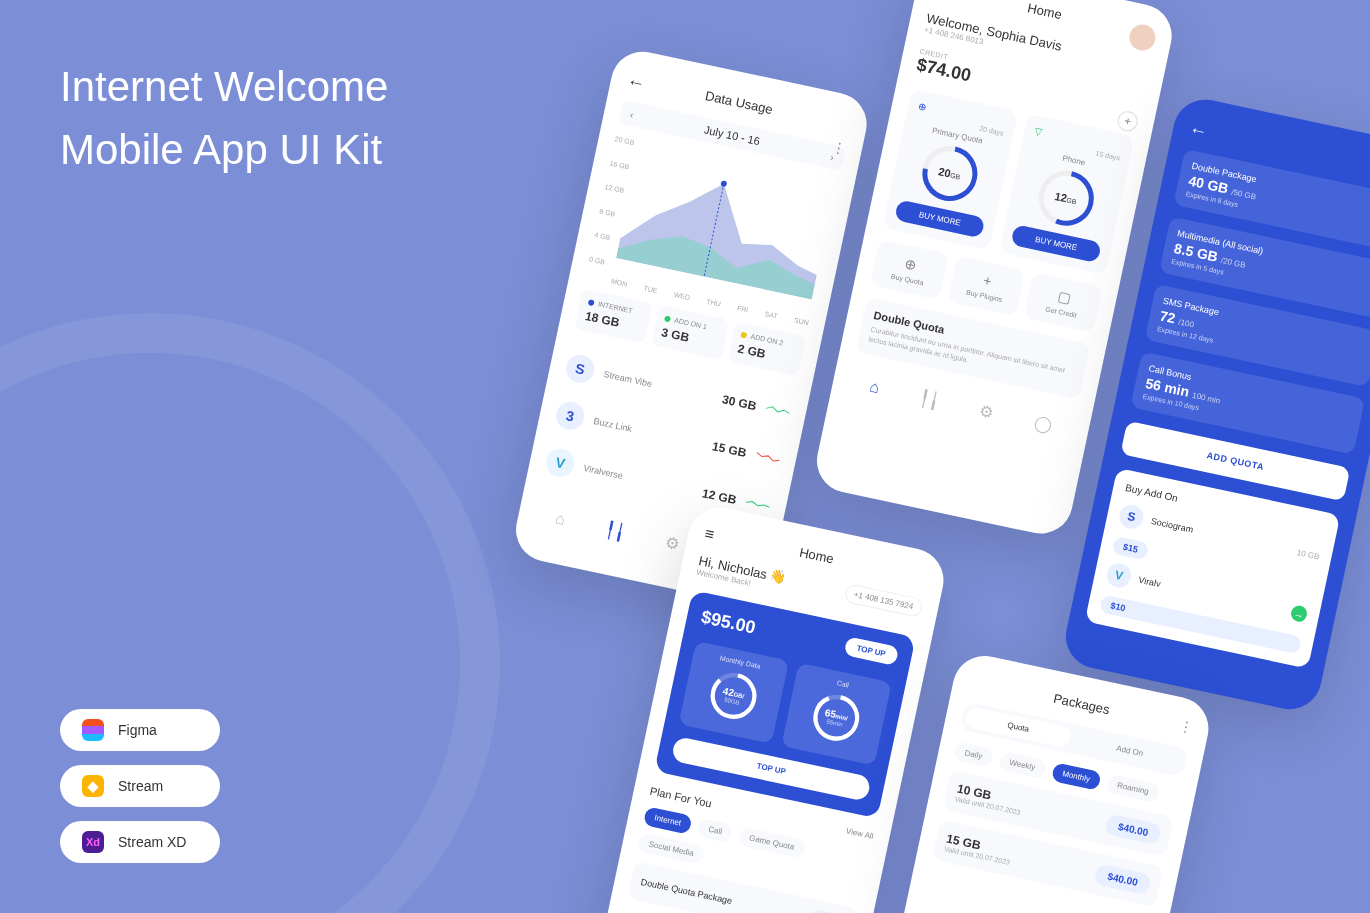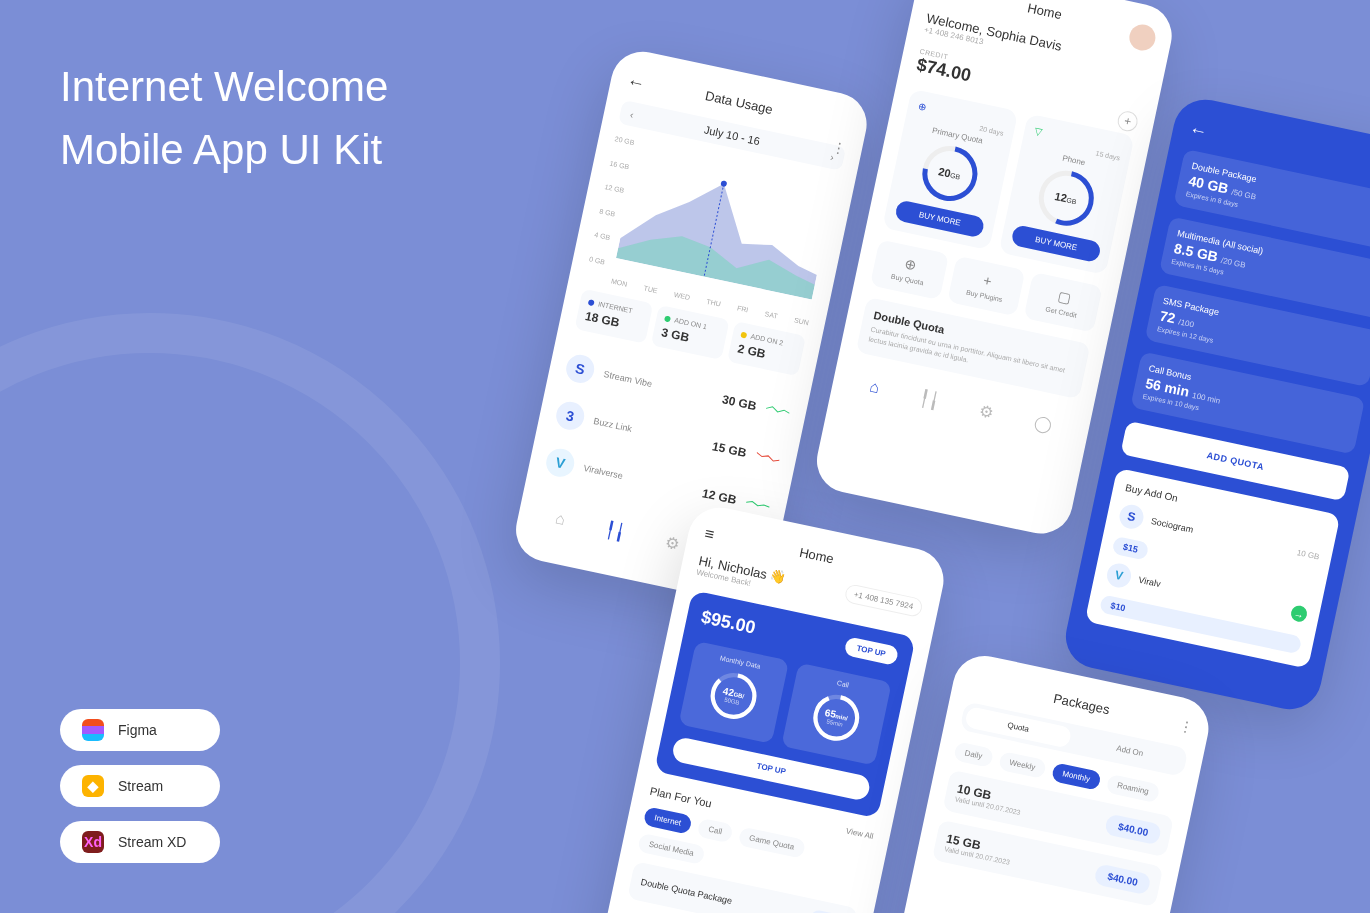--- a/index.html
+++ b/index.html
@@ -10,21 +10,21 @@
 
 
 .title { position: absolute; left: 60px; top: 55px; color: #fff; font-size: 42px; font-weight: 500; line-height: 1.5; }
 
 
 .tools { position: absolute; left: 60px; bottom: 50px; display: flex; flex-direction: column; gap: 14px; }
 .tool-badge { background: #fff; border-radius: 24px; padding: 10px 22px; display: flex; align-items: center; gap: 14px; font-size: 14px; color: #333; width: 160px; }
 .tool-icon { width: 22px; height: 22px; border-radius: 6px; display: flex; align-items: center; justify-content: center; font-size: 14px; font-weight: bold; }
 .figma-icon { background: linear-gradient(to bottom, #f24e1e 33%, #a259ff 33%, #a259ff 66%, #1abcfe 66%); color: #fff; }
 .sketch-icon { background: #fdb300; color: #fff; }
-.xd-icon { background: #7f1d1d; color: #ff61f6; font-size: 14px; }
+.xd-icon { background: #4c1d95; color: #ff61f6; font-size: 11px; }
 
 
 .phones { position: absolute; right: -60px; top: -30px; width: 900px; height: 980px; transform: rotate(12deg); }
 .phone { position: absolute; width: 260px; background: #fff; border-radius: 32px; box-shadow: 0 20px 60px rgba(0,0,0,0.15); padding: 20px 16px; overflow: hidden; }
 
 
 .screen1 { left: 10px; top: 160px; height: 520px; }
 .back-arrow { font-size: 18px; color: #333; }
 .screen-title { text-align: center; font-size: 13px; font-weight: 500; color: #333; margin: -18px 0 14px; }
 .date-nav { display: flex; align-items: center; justify-content: space-between; font-size: 10px; color: #888; padding: 6px 10px; background: #f7f9fc; border-radius: 8px; margin-bottom: 12px; }

